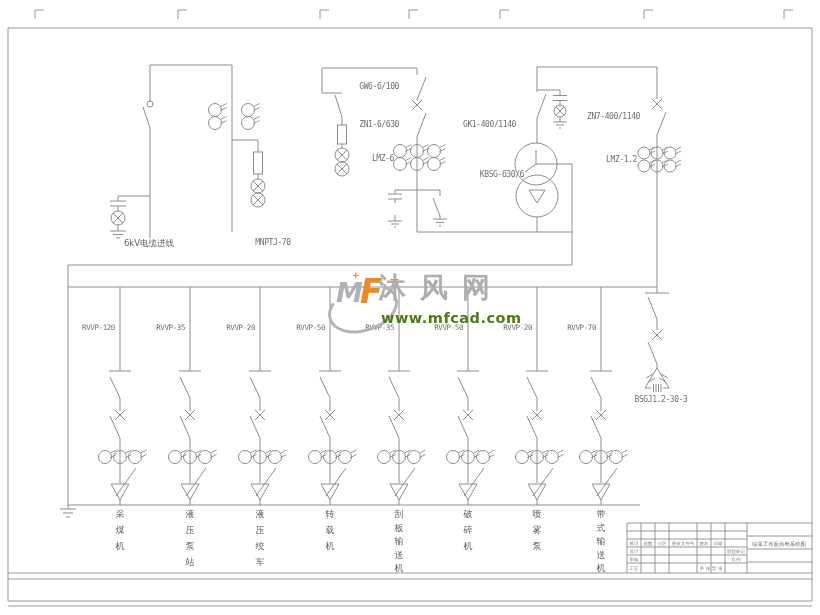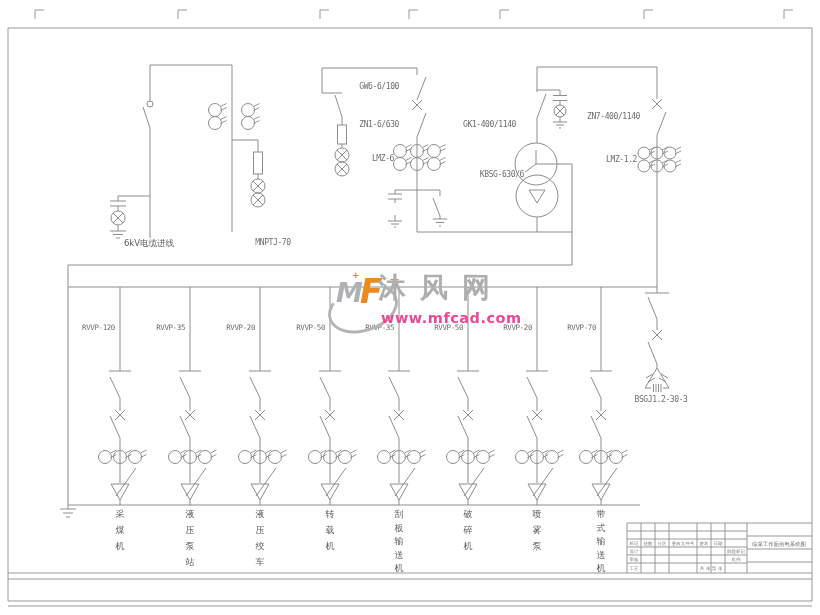--- a/index.html
+++ b/index.html
@@ -20,21 +20,21 @@
   .wm span{position:absolute;display:block;line-height:1;}
   .wm-swoosh{position:absolute;left:2px;top:13px;width:66px;height:41px;
      border:3.5px solid #b4b4b6;border-top-color:transparent;border-radius:50%;
      transform:rotate(-18deg);}
   .wm-m{left:11px;top:7px;font:italic 900 27px "DejaVu Sans",sans-serif;color:#b0b1b6;}
   .wm-f{left:35px;top:3px;font:italic 900 33px "DejaVu Sans",sans-serif;color:#ec8a1e;}
   .wm-plus1{left:64px;top:1px;font:bold 13px "DejaVu Sans",sans-serif;color:#ec8a1e;}
   .wm-plus2{left:27px;top:-1px;font:bold 9px "DejaVu Sans",sans-serif;color:#ec8a1e;}
   .wm-name{left:53px;top:2px;font-weight:bold;font-size:28px;color:#aeaeae;
            letter-spacing:14px;font-family:"DejaVu Sans",sans-serif;}
-  .wm-url{left:56px;top:39px;font-weight:bold;font-size:14.5px;color:#ec4899;
+  .wm-url{left:56px;top:39px;font-weight:bold;font-size:14.5px;color:#4d7c0f;
           letter-spacing:0.5px;font-family:"DejaVu Sans",sans-serif;}
 </style>
 </head>
 <body>
 
 <div id="sheet">
 
 <svg width="820" height="615" viewBox="0 0 820 615">
 
   <g>

